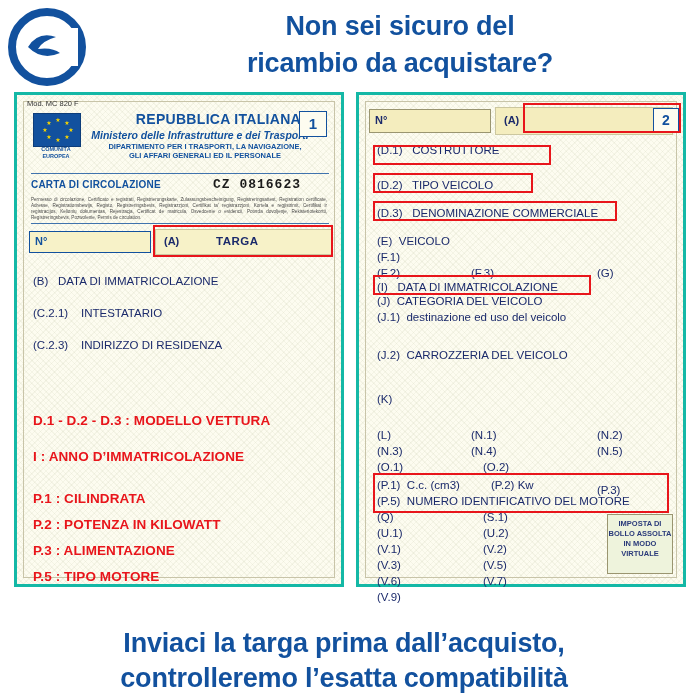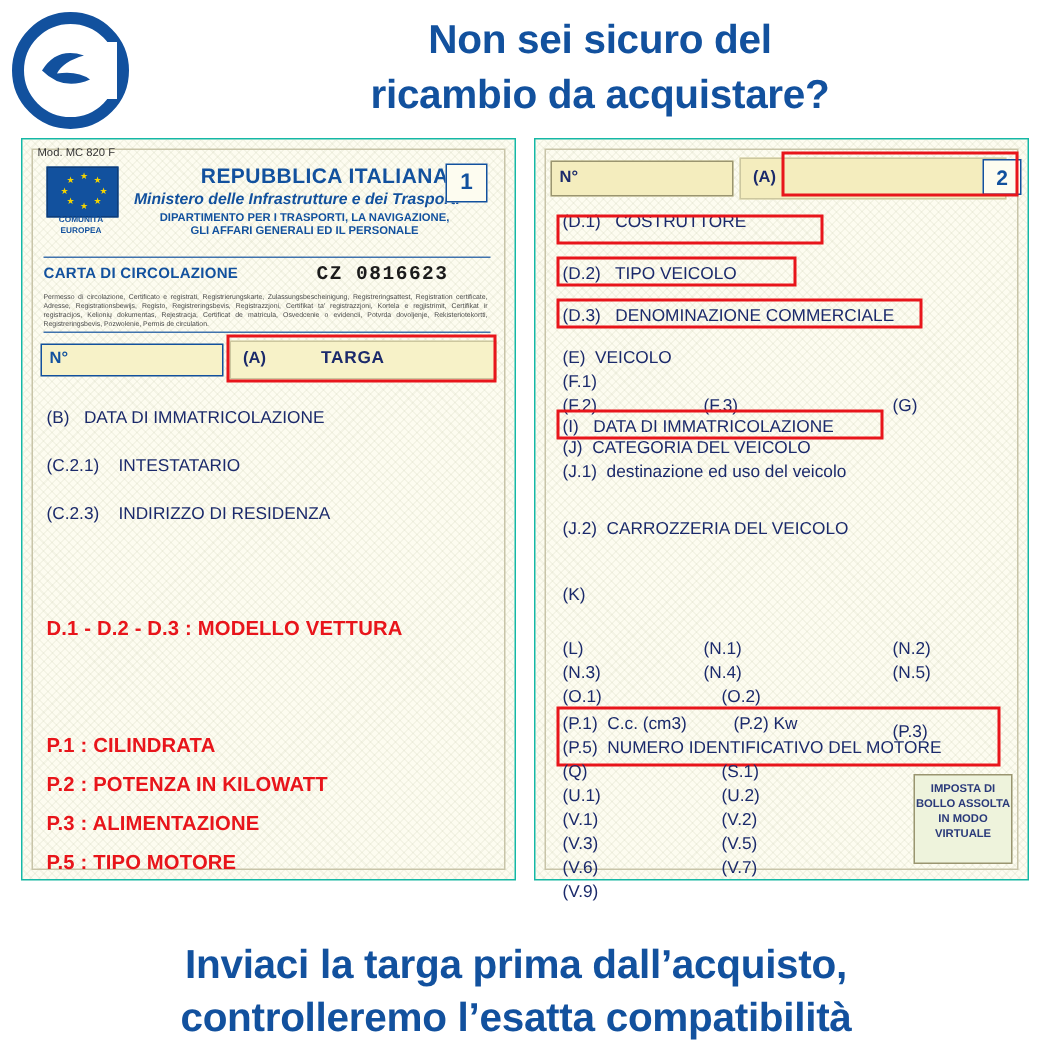--- a/index.html
+++ b/index.html
@@ -30,21 +30,21 @@
   
   .footer{
     position:absolute;left:0;bottom:4px;width:688px;
     text-align:center;color:#12519e;font-weight:bold;
     font-size:27px;line-height:35px;letter-spacing:-0.2px;
   }
   
   .panel{
     position:absolute;
     background:#fdfcf0;
-    border:1px solid #14b8a6;
+    border:3px solid #14b8a6;
     box-sizing:border-box;
   }
   #panel-left{left:14px;top:92px;width:330px;height:495px;}
   #panel-right{left:356px;top:92px;width:330px;height:495px;}
 
   .guilloche{
     position:absolute;left:0;top:0;right:0;bottom:0;
     background-image:
       repeating-linear-gradient(45deg, rgba(180,185,150,.12) 0 1px, transparent 1px 4px),
       repeating-linear-gradient(-45deg, rgba(180,185,150,.12) 0 1px, transparent 1px 4px);
@@ -225,20 +225,21 @@
   <div class="doctext" style="left:16px;top:212px;">
     <span>(C.2.1)</span>&nbsp;&nbsp;&nbsp;
     <span>INTESTATARIO</span>
   </div>
   <div class="doctext" style="left:16px;top:244px;">
     <span>(C.2.3)</span>&nbsp;&nbsp;&nbsp;
     <span>INDIRIZZO DI RESIDENZA</span>
   </div>
 
   <div class="redtext" style="left:16px;top:318px;">D.1 - D.2 - D.3 : MODELLO VETTURA</div>
+  <div class="redtext" style="left:16px;top:354px;">I : ANNO D’IMMATRICOLAZIONE</div>
   <div class="redtext" style="left:16px;top:396px;">P.1 : CILINDRATA</div>
   <div class="redtext" style="left:16px;top:422px;">P.2 : POTENZA IN KILOWATT</div>
   <div class="redtext" style="left:16px;top:448px;">P.3 : ALIMENTAZIONE</div>
   <div class="redtext" style="left:16px;top:474px;">P.5 :  TIPO MOTORE</div>
 </div>
 
 <div class="panel" id="panel-right">
   <div class="guilloche"></div>
   <div class="inner"></div>
 

